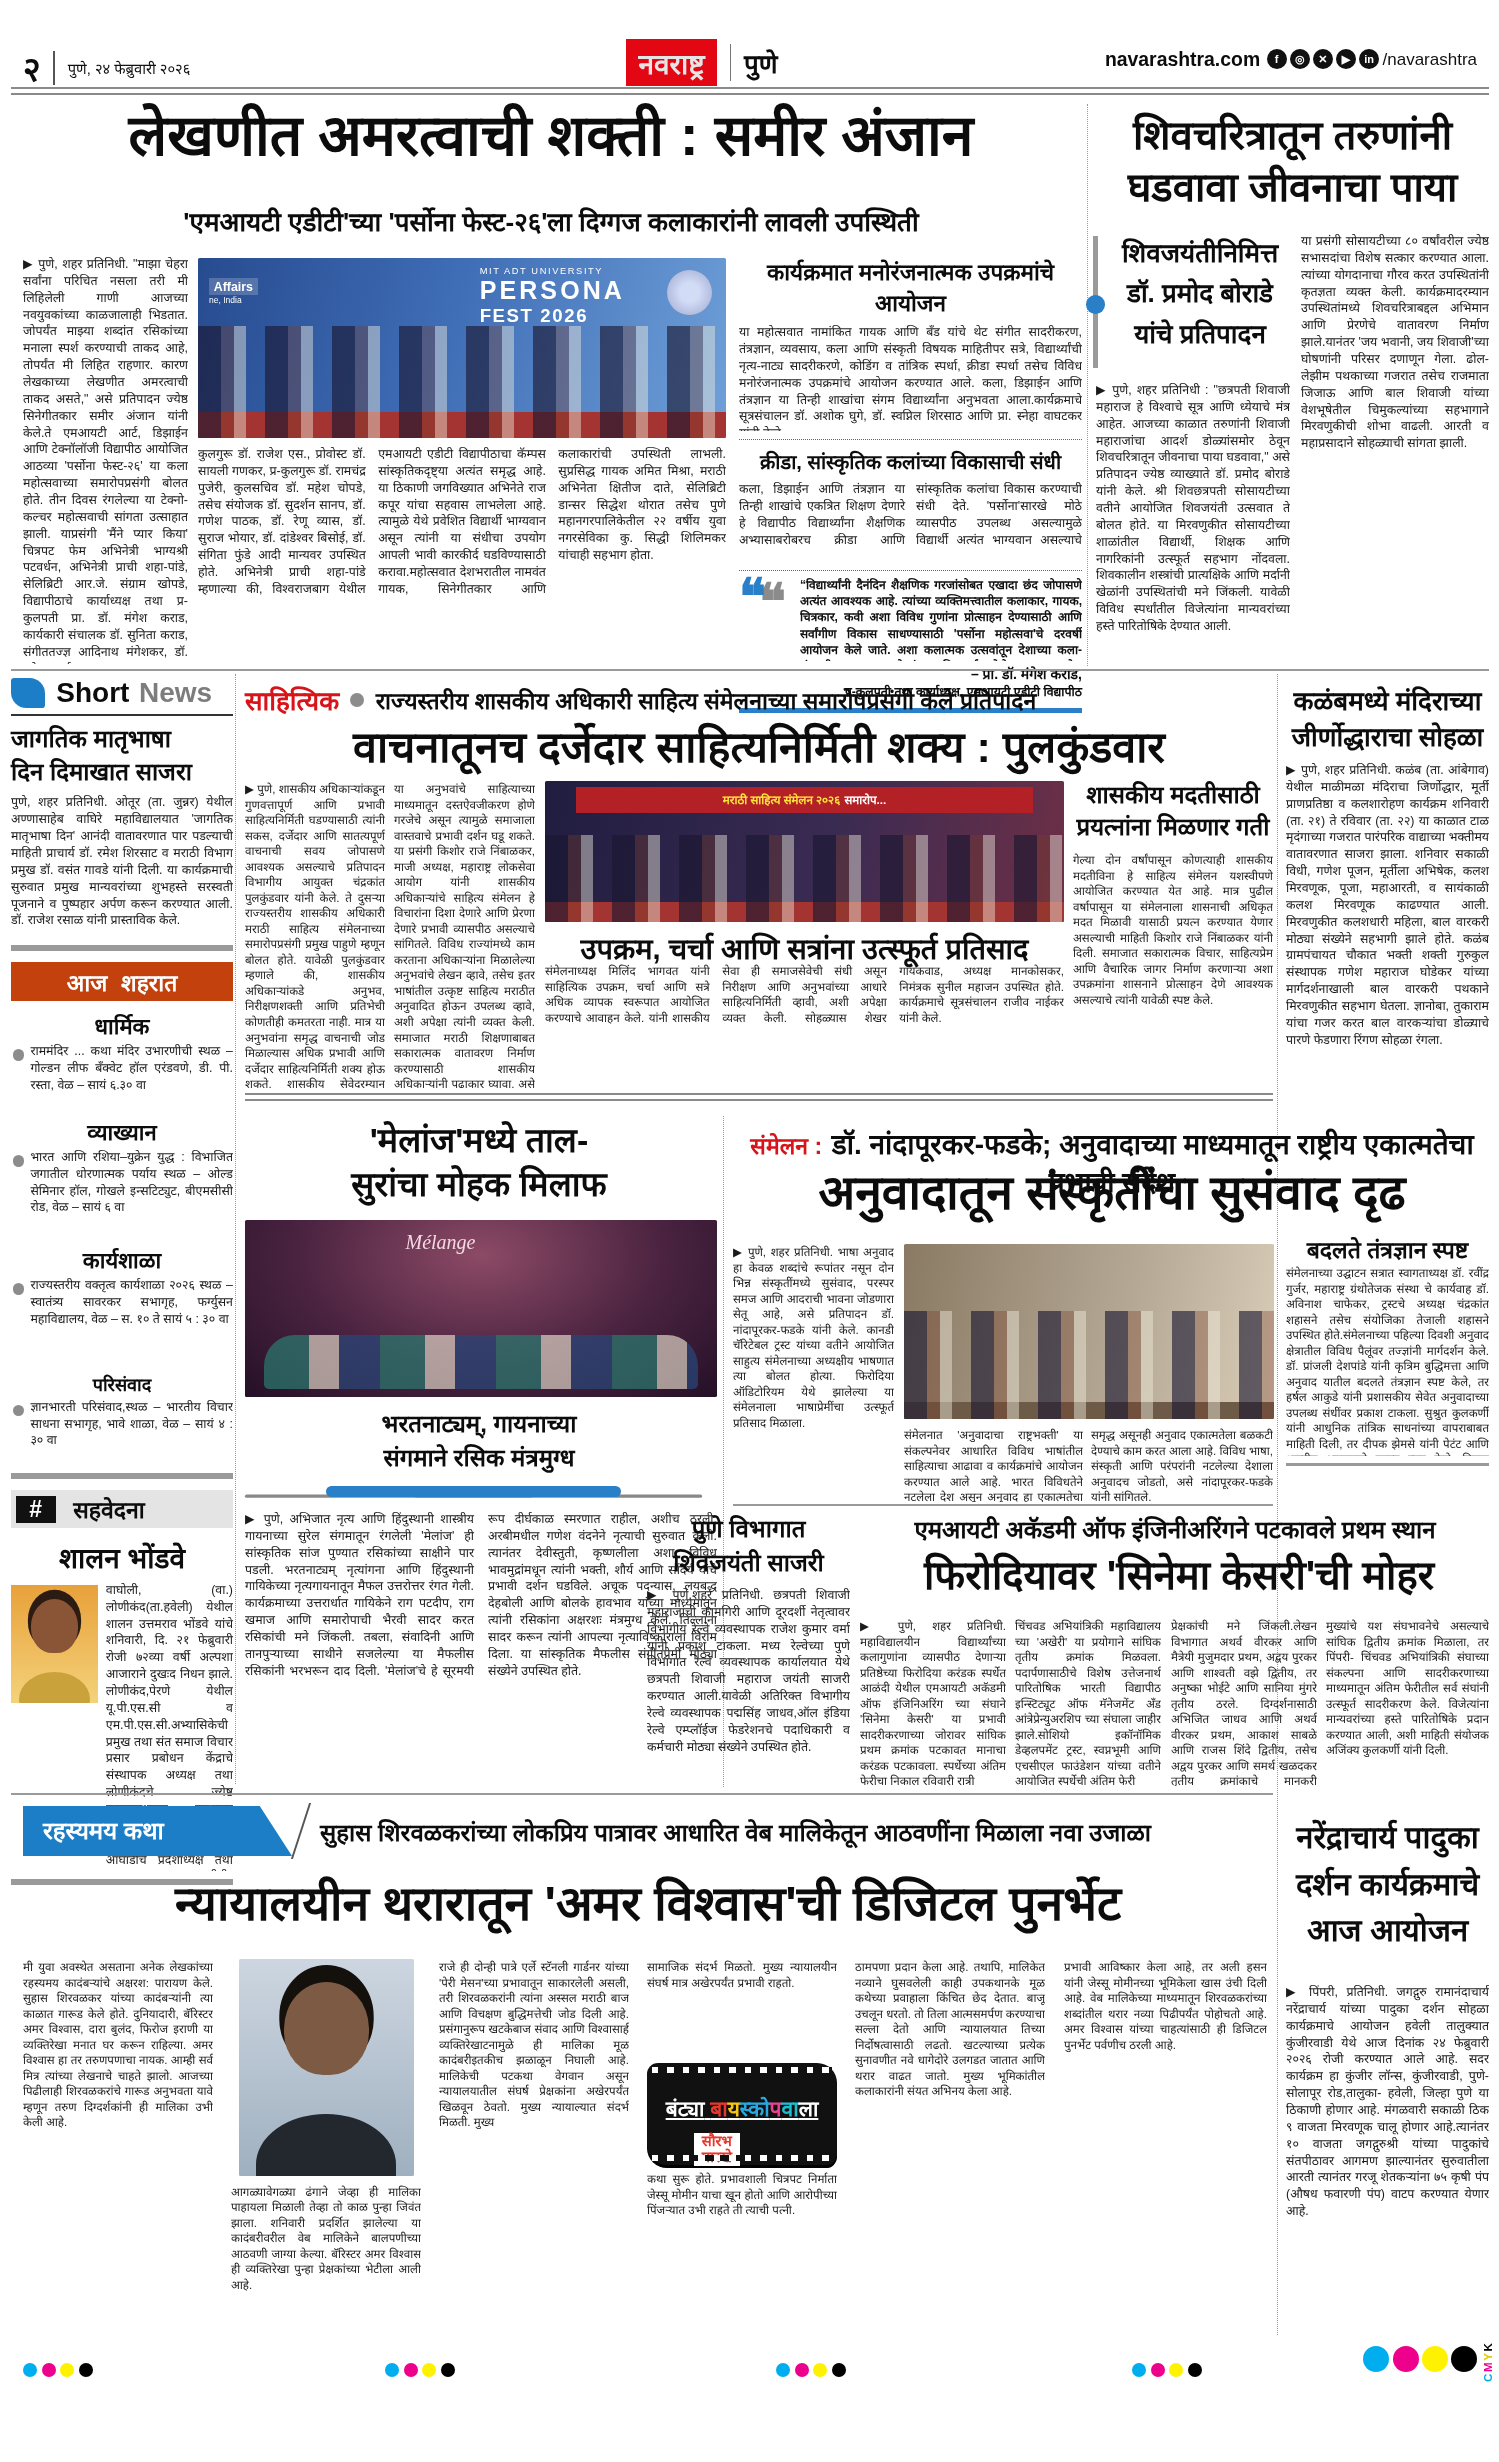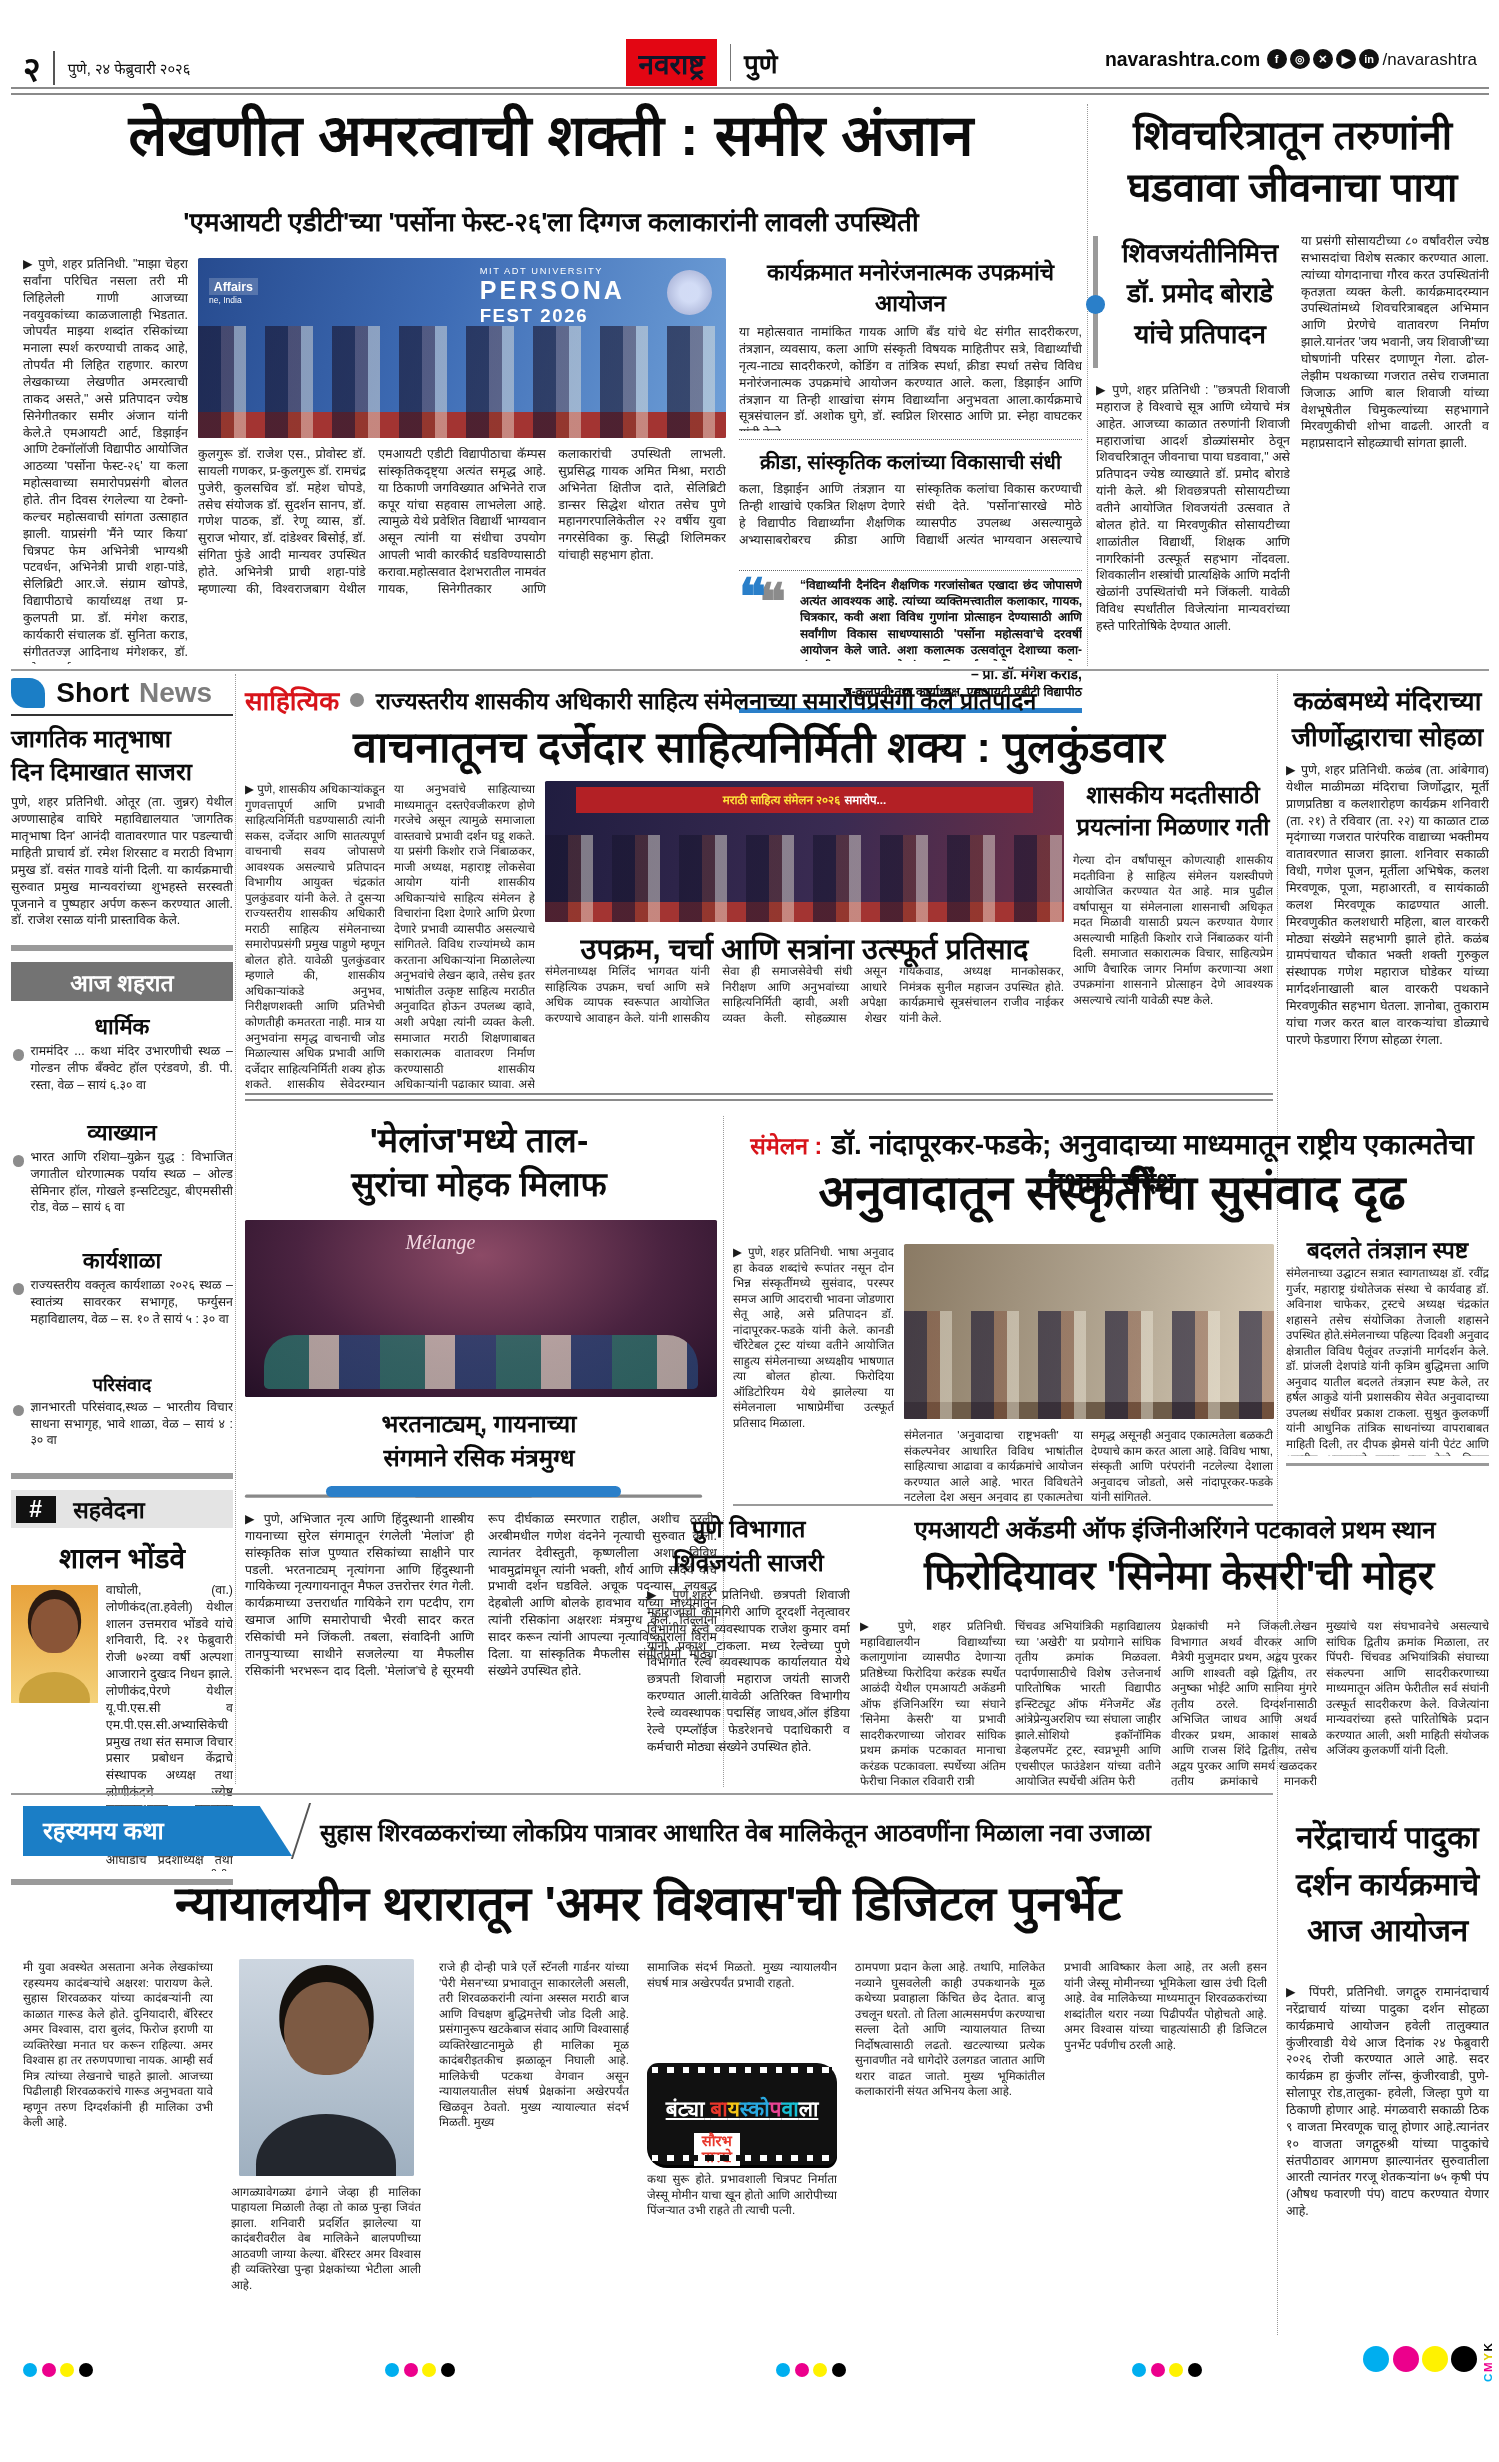--- a/index.html
+++ b/index.html
@@ -8,21 +8,21 @@
   .abs{position:absolute;}
   .hl{font-weight:700;color:#0c0c0c;}
   .ctr{text-align:center;}
   .bt{font-size:12.4px;line-height:1.36;text-align:justify;overflow:hidden;color:#1a1a1a;}
   .bt15{font-size:11.6px;line-height:1.34;text-align:justify;overflow:hidden;color:#1a1a1a;}
   .dotr{border-top:1.6px dotted #666;}
   .dotv{border-left:1.6px dotted #999;}
   .grule{background:#9a9a9a;}
   .dbl{border-top:2.3px solid #8a8a8a;border-bottom:2.3px solid #8a8a8a;height:3.9px;}
   .red{color:#d8141a;}
-  .blue-bg{background:#737373;color:#fff;}
+  .blue-bg{background:#c2410c;color:#fff;font-family:Liberation Mono, monospace;}
   .photo{overflow:hidden;border-radius:1.6px;}
   .crowd::after{content:"";position:absolute;left:0;right:0;bottom:0;height:62%;
     background:repeating-linear-gradient(90deg,rgba(25,22,48,.62) 0 23px,rgba(120,60,40,.35) 23px 36px,rgba(240,235,220,.45) 36px 48px,rgba(25,22,48,0) 48px 67px);}
   .stage::before{content:"";position:absolute;left:0;right:0;bottom:0;height:26px;background:#a33432;}
   .qmark{font-size:50px;line-height:.8;font-weight:700;}
   .icn{display:inline-block;width:20px;height:20px;border-radius:50%;background:#111;color:#fff;
        font-size:11px;font-weight:700;text-align:center;line-height:20px;margin-left:3.1px;}
   .dot{display:inline-block;width:11.6px;height:11.6px;border-radius:50%;background:#8c8c8c;vertical-align:middle;}
   .cdot{position:absolute;border-radius:50%;}
   .filmlogo{background:#111;border-radius:11px 20px 11px 20px;position:relative;color:#fff;
@@ -35,21 +35,21 @@
 <body>
 
 <div id="page">
 
   <div class="abs" style="left:23px;top:45px;width:326px;">
     <span class="hl" style="font-family:'Liberation Serif',serif;font-size:34px;vertical-align:middle;">२</span>
     <span style="display:inline-block;width:1.6px;height:34px;background:#555;margin:0 9.3px;vertical-align:middle;"></span>
     <span style="font-size:14.7px;vertical-align:middle;">पुणे, २४ फेब्रुवारी २०२६</span>
   </div>
   <div class="abs" style="left:626px;top:39px;">
-    <span style="display:inline-block;background:#e30613;color:#0f172a;font-weight:700;font-size:28px;padding:4.7px 12.4px;vertical-align:middle;">नवराष्ट्र</span>
+    <span style="display:inline-block;background:#e30613;color:#e5e5e5;font-weight:700;font-size:28px;padding:4.7px 12.4px;vertical-align:middle;">नवराष्ट्र</span>
     <span style="display:inline-block;width:1.6px;height:37px;background:#777;margin:0 9.3px;vertical-align:middle;"></span>
     <span class="hl" style="font-size:26px;vertical-align:middle;">पुणे</span>
   </div>
   <div class="abs" style="right:23px;top:48px;text-align:right;">
     <span class="hl" style="font-size:19.4px;vertical-align:middle;">navarashtra.com</span>
     <span class="icn">f</span><span class="icn">◎</span><span class="icn">✕</span><span class="icn">▶</span><span class="icn">in</span>
     <span style="font-size:17px;vertical-align:middle;">/navarashtra</span>
   </div>
   <div class="abs dbl" style="left:11px;right:11px;top:87px;"></div>
 

